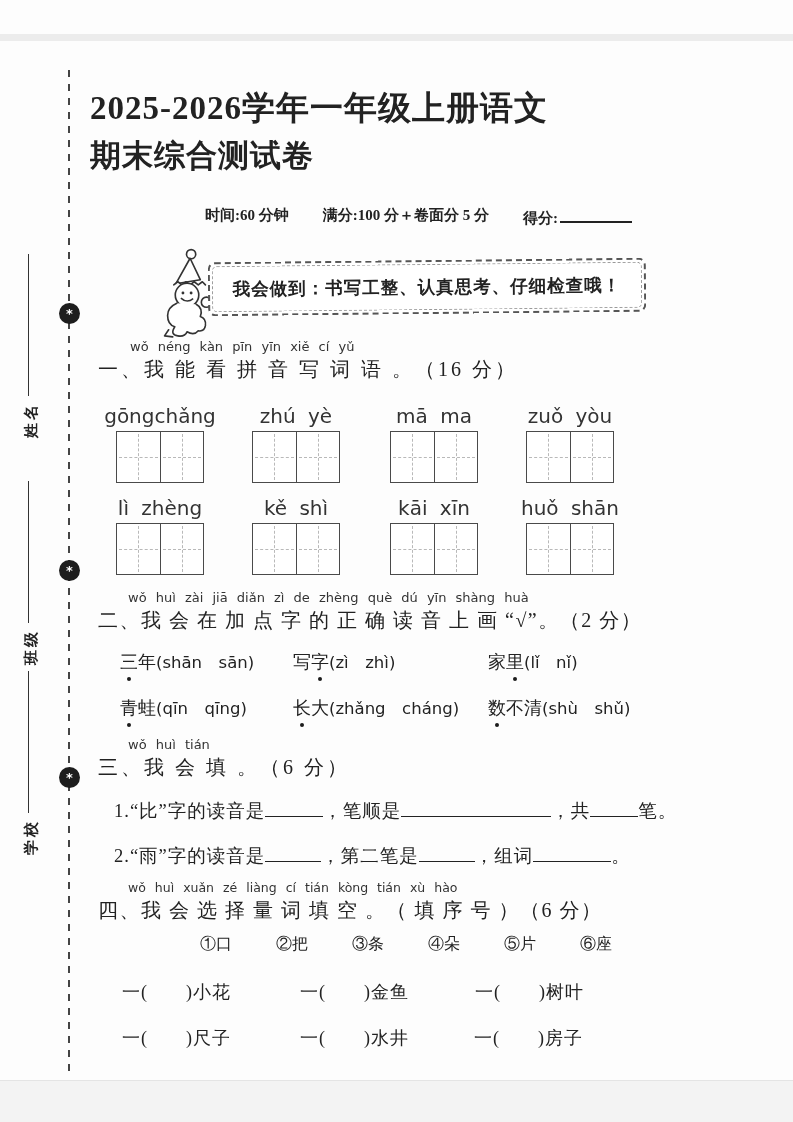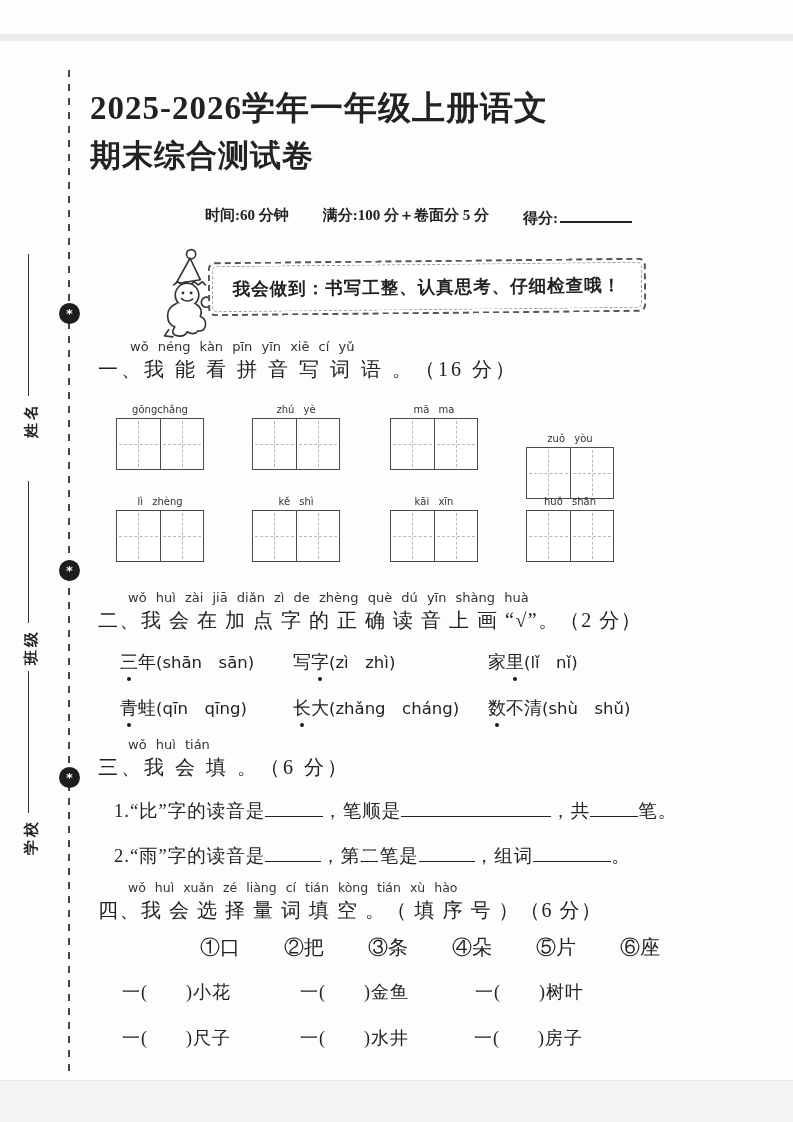--- a/index.html
+++ b/index.html
@@ -34,39 +34,39 @@
           font-size:17.5px;font-weight:700;letter-spacing:1px;white-space:nowrap;}
   .clown{position:absolute;left:154px;top:246px;width:64px;height:94px;}
 
   
   .py{font-family:"DejaVu Sans","Liberation Sans",sans-serif;color:#333;}
   .sec-py{position:absolute;font-size:13px;word-spacing:5px;white-space:nowrap;text-align:right;}
   .sec-h{position:absolute;left:98px;font-size:20px;font-weight:400;letter-spacing:1.5px;white-space:nowrap;}
 
   
   .wg{position:absolute;width:150px;text-align:center;}
-  .wg-py{font-size:10px;word-spacing:6px;margin-bottom:3px;white-space:nowrap;}
+  .wg-py{font-size:20px;word-spacing:6px;margin-bottom:3px;white-space:nowrap;}
   .tzg{display:flex;width:86px;height:50px;margin:0 auto;border:1.6px solid #4a4a4a;background:#fff;}
   .tzg .cell{flex:1;position:relative;}
   .tzg .cell + .cell{border-left:1.4px solid #4a4a4a;}
   .tzg .cell::before{content:"";position:absolute;left:2px;right:2px;top:50%;border-top:1px dashed #b9b9b9;}
   .tzg .cell::after{content:"";position:absolute;top:2px;bottom:2px;left:50%;border-left:1px dashed #b9b9b9;}
 
   
   .itm{position:absolute;font-size:18px;white-space:nowrap;}
   .itm .choices{font-family:"DejaVu Sans","Liberation Sans",sans-serif;font-size:16.5px;}
   .dot{position:relative;display:inline-block;}
   .dot::after{content:"";position:absolute;left:50%;transform:translateX(-50%);bottom:-7px;
               width:4px;height:4px;border-radius:50%;background:#1c1c1c;}
 
   
   .s3item{position:absolute;left:114px;font-size:18.5px;letter-spacing:1px;white-space:nowrap;}
 
   
-  .options{position:absolute;left:200px;top:934px;display:flex;gap:44px;font-size:20px;white-space:nowrap;justify-content:center;}
+  .options{position:absolute;left:200px;top:934px;display:flex;gap:44px;font-size:16px;white-space:nowrap;justify-content:center;}
   .fill{position:absolute;font-size:18px;letter-spacing:1px;white-space:nowrap;}
 </style>
 </head>
 <body>
 
 <div class="page">
 
   <div class="band-top"></div>
   <div class="band-bottom"></div>
 
@@ -137,21 +137,21 @@
         <div class="cell"></div>
       </div>
   </div>
   <div class="wg" style="left:359px;top:404px;">
     <div class="wg-py py">mā ma</div>
     <div class="tzg">
         <div class="cell"></div>
         <div class="cell"></div>
       </div>
   </div>
-  <div class="wg" style="left:495px;top:404px;margin-top:29px;">
+  <div class="wg" style="left:495px;top:404px;">
     <div class="wg-py py">zuǒ yòu</div>
     <div class="tzg">
         <div class="cell"></div>
         <div class="cell"></div>
       </div>
   </div>
   <div class="wg" style="left:85px;top:496px;">
     <div class="wg-py py">lì zhèng</div>
     <div class="tzg">
         <div class="cell"></div>

